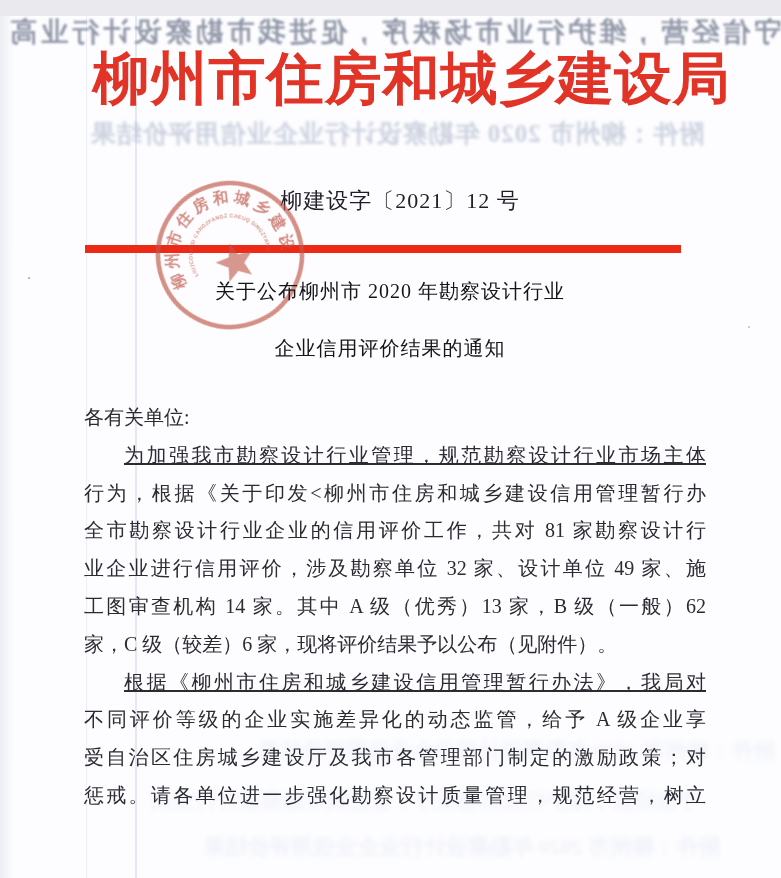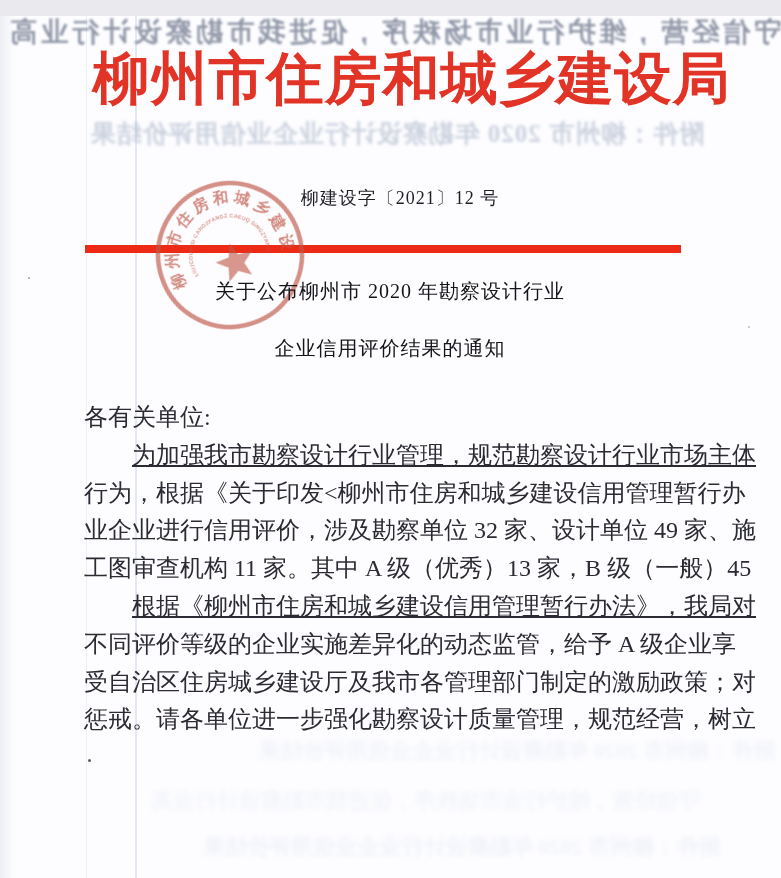--- a/index.html
+++ b/index.html
@@ -29,37 +29,37 @@
   .bleed.b5{left:120px;top:816px;width:600px;font-size:22px;color:#5f7ab5;
     opacity:.08;filter:blur(2px);}
 
   .agency{
     position:absolute;left:85px;top:30px;width:653px;
     font-size:57px;font-weight:900;letter-spacing:1px;line-height:66px;
     color:#e13427;text-align:center;white-space:nowrap;
   }
   .docnum{
     position:absolute;left:90px;top:170px;width:620px;text-align:center;
-    font-size:18px;color:#1e1e26;letter-spacing:1px;white-space:nowrap;
+    font-size:22px;color:#1e1e26;letter-spacing:1px;white-space:nowrap;
   }
   .redrule{position:absolute;left:85px;top:229px;width:596px;height:8px;
     background:#ec2a16;}
 
   .seal{position:absolute;left:144px;top:153px;width:172px;height:172px;
     opacity:.82;filter:blur(0.5px);transform:rotate(-18deg);}
 
   .doc-title{
     position:absolute;left:80px;top:247px;width:620px;text-align:center;
     font-size:20px;font-weight:normal;line-height:57px;letter-spacing:1px;
     color:#15151a;
   }
 
   .body-text{
     position:absolute;left:84px;top:383px;width:622px;
-    font-size:24px;line-height:37.8px;color:#2b2b33;
+    font-size:20px;line-height:37.8px;color:#2b2b33;
   }
   .bline{height:37.8px;white-space:nowrap;text-align:justify;
     text-align-last:justify;overflow:visible;}
   .bline.left{text-align-last:left;}
   .bline.indent{text-indent:2em;text-decoration:underline;}
 
   .dot{position:absolute;border-radius:50%;background:#5a5a66;}
   .dot.d1{left:88px;top:743px;width:3px;height:3px;}
   .dot.d2{left:28px;top:261px;width:2px;height:2px;background:#9aa0b0;}
   .dot.d3{left:748px;top:310px;width:2px;height:2px;background:#b8bccb;}
@@ -104,22 +104,24 @@
 
   <div class="doc-title">
     <div>关于公布柳州市 2020 年勘察设计行业</div>
     <div>企业信用评价结果的通知</div>
   </div>
 
   <div class="body-text">
     <div class="bline left">各有关单位:</div>
     <div class="bline indent">为加强我市勘察设计行业管理，规范勘察设计行业市场主体</div>
     <div class="bline">行为，根据《关于印发&lt;柳州市住房和城乡建设信用管理暂行办</div>
+    <div class="bline">全市勘察设计行业企业的信用评价工作，共对 81 家勘察设计行</div>
     <div class="bline">业企业进行信用评价，涉及勘察单位 32 家、设计单位 49 家、施</div>
-    <div class="bline">工图审查机构 11 家。其中 A 级（优秀）13 家，B 级（一般）45</div>
+    <div class="bline">工图审查机构 14 家。其中 A 级（优秀）13 家，B 级（一般）62</div>
+    <div class="bline left">家，C 级（较差）6 家，现将评价结果予以公布（见附件）。</div>
     <div class="bline indent">根据《柳州市住房和城乡建设信用管理暂行办法》，我局对</div>
     <div class="bline">不同评价等级的企业实施差异化的动态监管，给予 A 级企业享</div>
     <div class="bline">受自治区住房城乡建设厅及我市各管理部门制定的激励政策；对</div>
     <div class="bline">惩戒。请各单位进一步强化勘察设计质量管理，规范经营，树立</div>
   </div>
 
   <div class="dot d1"></div>
   <div class="dot d2"></div>
   <div class="dot d3"></div>
 

